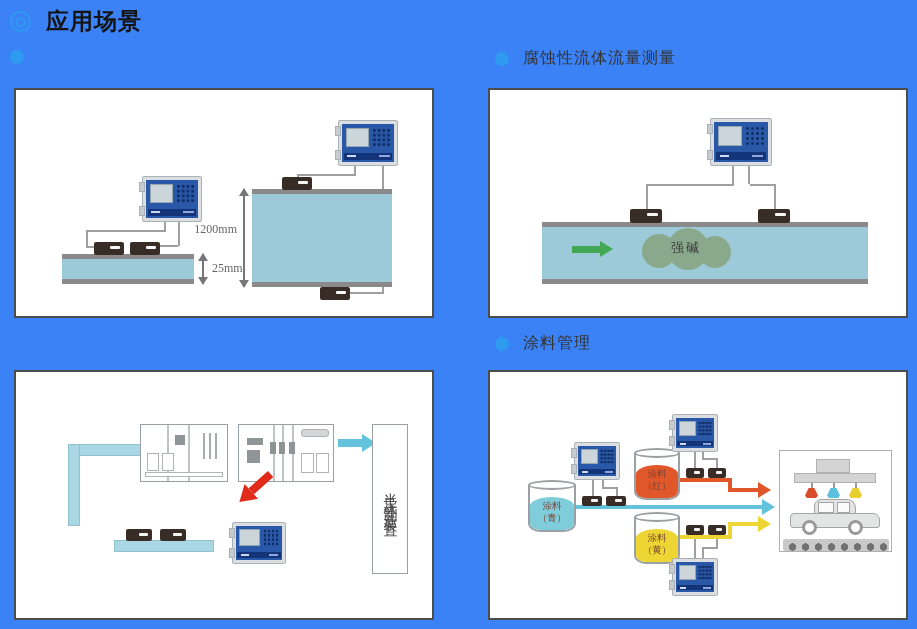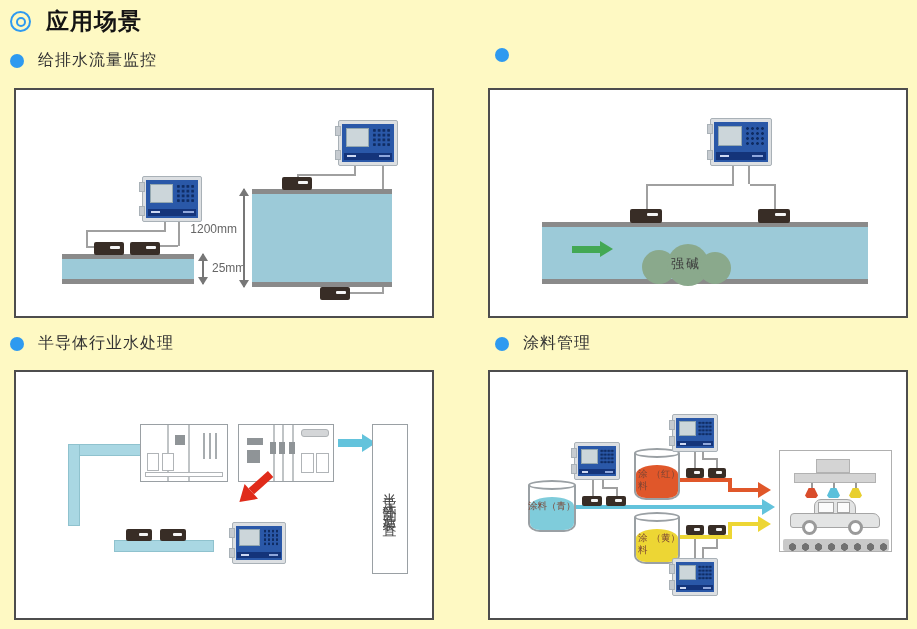--- a/index.html
+++ b/index.html
@@ -14,22 +14,22 @@
     --alkali-green:#8aa98c;
     --acid-green:#cfe9a6;
     --red-accent:#e02b1a;
     --paint-red:#e0572a;
     --paint-yellow:#edd634;
     --paint-cyan:#7fccdb;
     --line-cyan:#63c3dc;
   }
   *{margin:0;padding:0;box-sizing:border-box}
   body{background:#fff}
-  .page{position:relative;width:917px;height:629px;background:#fef9c3;overflow:hidden;
-        font-family:Liberation Sans, sans-serif}
+  .page{position:relative;width:917px;height:629px;background:#3b82f6;overflow:hidden;
+        font-family:Liberation Serif, serif}
   
   .header{position:absolute;left:10px;top:6px;display:flex;align-items:center;gap:15px}
   .ring{width:21px;height:21px;border:2.5px solid var(--accent-blue);border-radius:50%;position:relative}
   .ring::after{content:"";position:absolute;inset:3.5px;border:2.5px solid var(--accent-blue);border-radius:50%}
   .title{font-size:23px;font-weight:bold;color:#141414;letter-spacing:1px}
   .bullet-row{position:absolute;display:flex;align-items:center;gap:14px}
   .dot{width:14px;height:14px;border-radius:50%;background:var(--accent-blue);flex:0 0 auto}
   .bullet-label{font-size:16px;color:#333;letter-spacing:1px}
   
   .panel{position:absolute;background:#fff;border:2px solid #4d4d4d}
@@ -76,21 +76,21 @@
   .acid .blob{background:var(--acid-green)}
   .blob-label{position:absolute;inset:0;display:flex;align-items:center;justify-content:center;font-size:13px;color:#3d3d3d;letter-spacing:2px}
   
   .cyl{position:absolute}
   .cyl-body{position:absolute;left:0;right:0;top:7px;bottom:0;background:#fff;border:2px solid #9aa0a4;border-top:none;border-radius:0 0 12px 12px / 0 0 9px 9px;overflow:hidden}
   .cyl-rim{position:absolute;left:0;right:0;top:0;height:14px;background:#fff;border:2px solid #9aa0a4;border-radius:50%}
   .cyl-water{position:absolute;left:0;right:0;bottom:0;border-radius:50% 50% 0 0 / 9px 9px 0 0}
   .cyl.paint .cyl-body{top:5px}
   .cyl.paint .cyl-rim{height:10px}
   .cyl-label{position:absolute;left:0;width:100%;text-align:center;color:#4a4a4a}
-  .cyl-label.two{display:flex;flex-direction:row;font-size:9.5px;line-height:1.3;color:#7b4434}
+  .cyl-label.two{display:flex;flex-direction:column;font-size:9.5px;line-height:1.3;color:#7b4434}
   
   .machine{position:absolute;background:#fff;border:1.5px solid #9aa0a4}
   .mfill{position:absolute;background:#8f9497}
   .mrect{position:absolute;background:#fff;border:1.5px solid #b0b4b7}
   .mline{position:absolute;background:#c0c4c6}
   .mbars{position:absolute;background-image:repeating-linear-gradient(90deg,#a7acaf 0 2px,transparent 2px 6px)}
   .mcyl{position:absolute;background:#d4d6d8;border:1px solid #aeb2b5;border-radius:3px}
   
   .vbox{position:absolute;border:1.5px solid #9aa0a4;background:#fff;display:flex;align-items:center;justify-content:center}
   .vtext{writing-mode:vertical-rl;font-size:14px;color:#444;letter-spacing:5px}
@@ -112,28 +112,24 @@
 
 <div class="page">
 
   <div class="header">
     <span class="ring"></span>
     <span class="title">应用场景</span>
   </div>
 
   <div class="bullet-row" style="left:10px;top:50px">
     <span class="dot"></span>
-    <span class="bullet-label">给排水流量监控</span>
   </div>
   <div class="bullet-row" style="left:495px;top:48px">
     <span class="dot"></span>
-  </div>
-  <div class="bullet-row" style="left:10px;top:333px">
-    <span class="dot"></span>
-    <span class="bullet-label">半导体行业水处理</span>
+    <span class="bullet-label">腐蚀性流体流量测量</span>
   </div>
   <div class="bullet-row" style="left:495px;top:333px">
     <span class="dot"></span>
     <span class="bullet-label">涂料管理</span>
   </div>
 
   <div class="panel" style="left:14px;top:88px;width:420px;height:230px">
 
     <div class="device" style="left:126px;top:86px">
       <div class="dev-face">
@@ -187,21 +183,21 @@
     <i class="cable" style="left:156px;top:94px;width:2px;height:25px"></i>
     <i class="cable" style="left:260px;top:94px;width:26px;height:2px"></i>
     <i class="cable" style="left:284px;top:94px;width:2px;height:25px"></i>
     <div class="pipe" style="left:52px;top:132px;width:326px;height:62px"></div>
     <div class="sensor" style="left:140px;top:119px;width:32px;height:14px"></div>
     <div class="sensor" style="left:268px;top:119px;width:32px;height:14px"></div>
     <div class="arrow-h green" style="left:82px;top:151px">
       <i class="shaft"></i>
         <i class="head"></i>
     </div>
-    <div class="blob-cluster alkali" style="left:150px;top:152px;width:92px;height:44px">
+    <div class="blob-cluster alkali" style="left:150px;top:136px;width:92px;height:44px">
       <i class="blob" style="left:2px;top:8px;width:34px;height:34px"></i>
       <i class="blob" style="left:27px;top:2px;width:42px;height:42px"></i>
       <i class="blob" style="left:59px;top:10px;width:32px;height:32px"></i>
       <span class="blob-label">强碱</span>
     </div>
   </div>
 
   <div class="panel" style="left:14px;top:370px;width:420px;height:250px">
 
 

